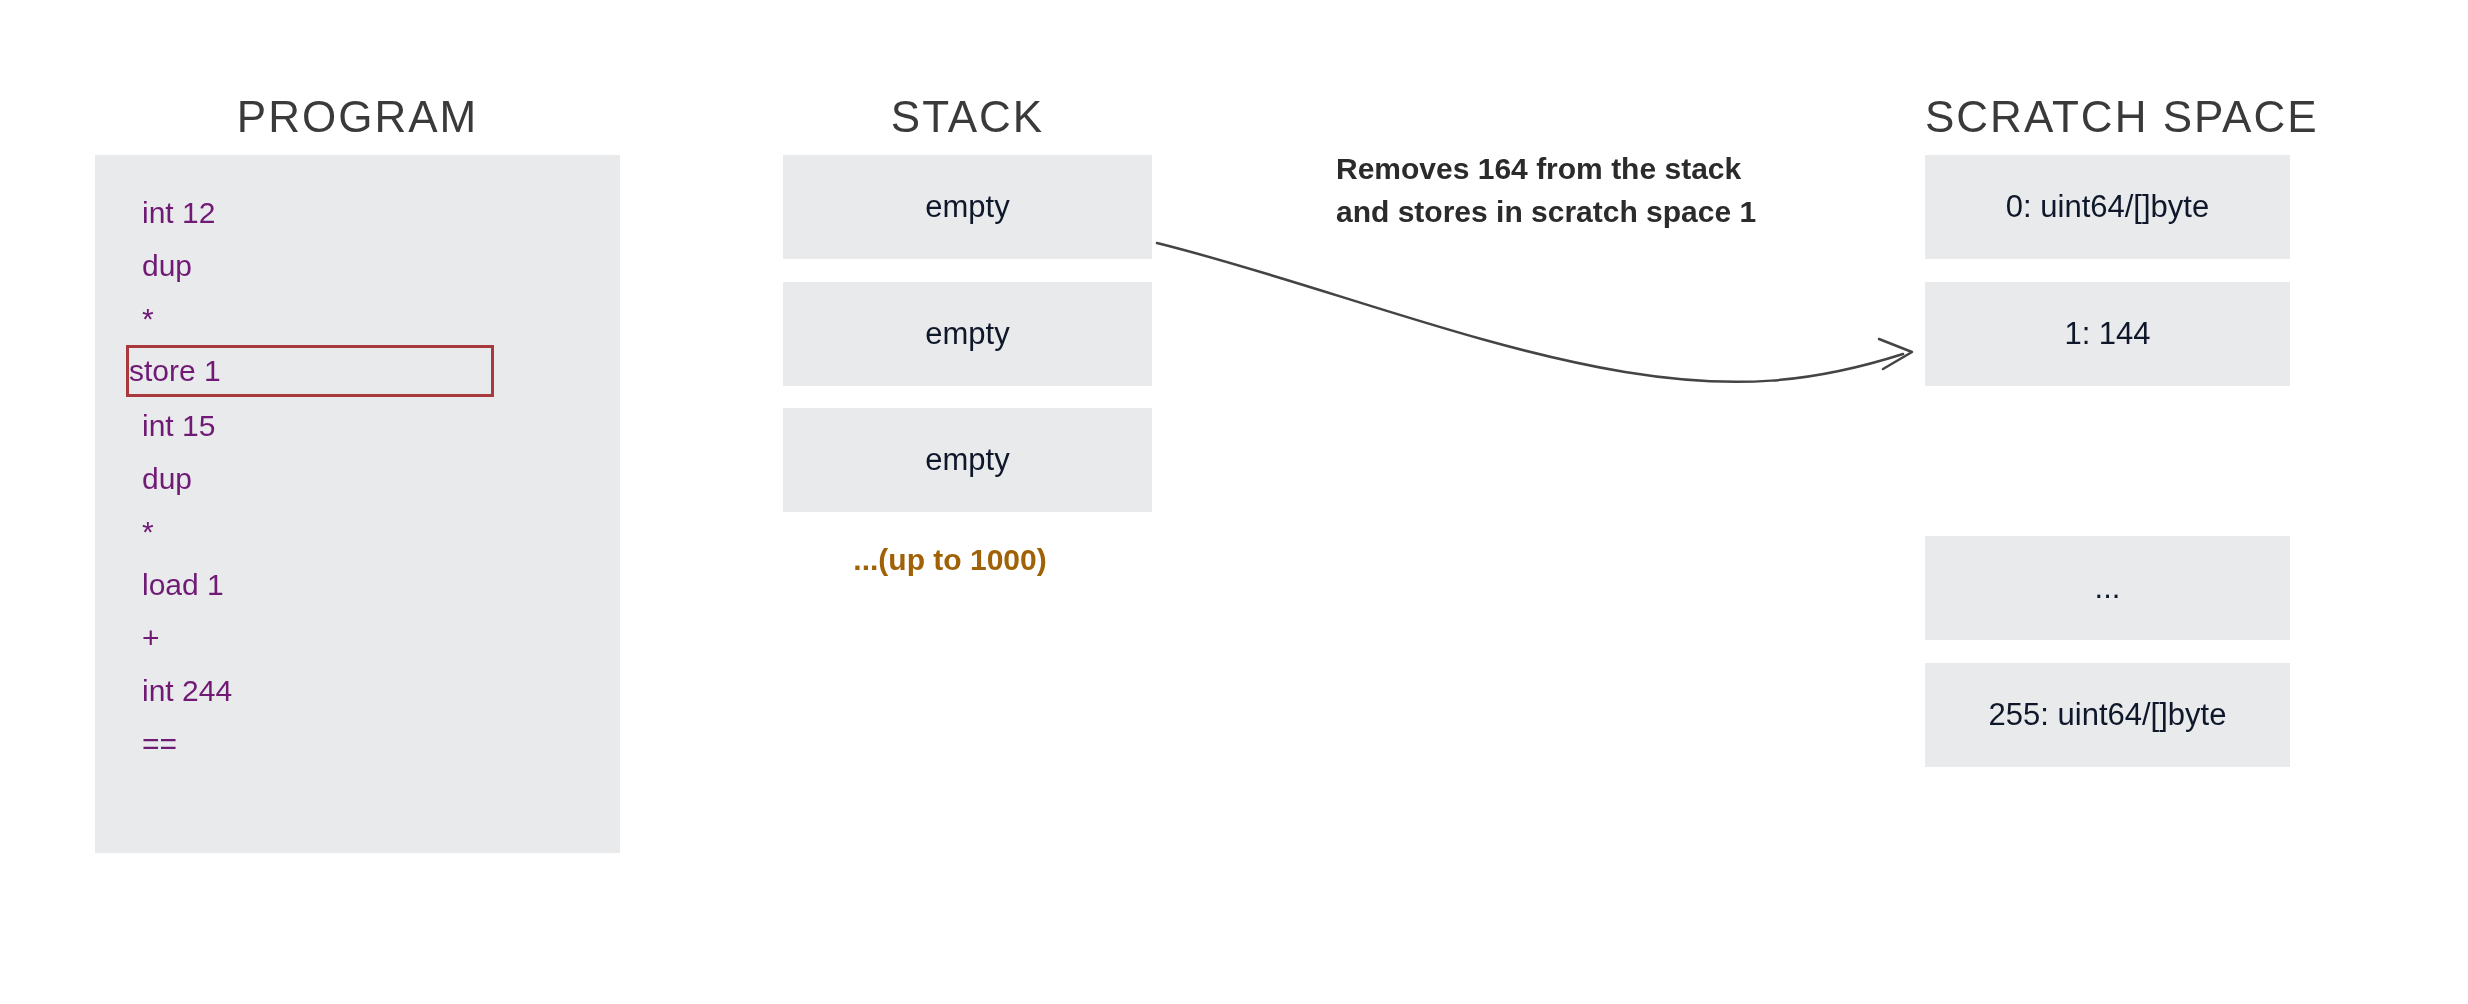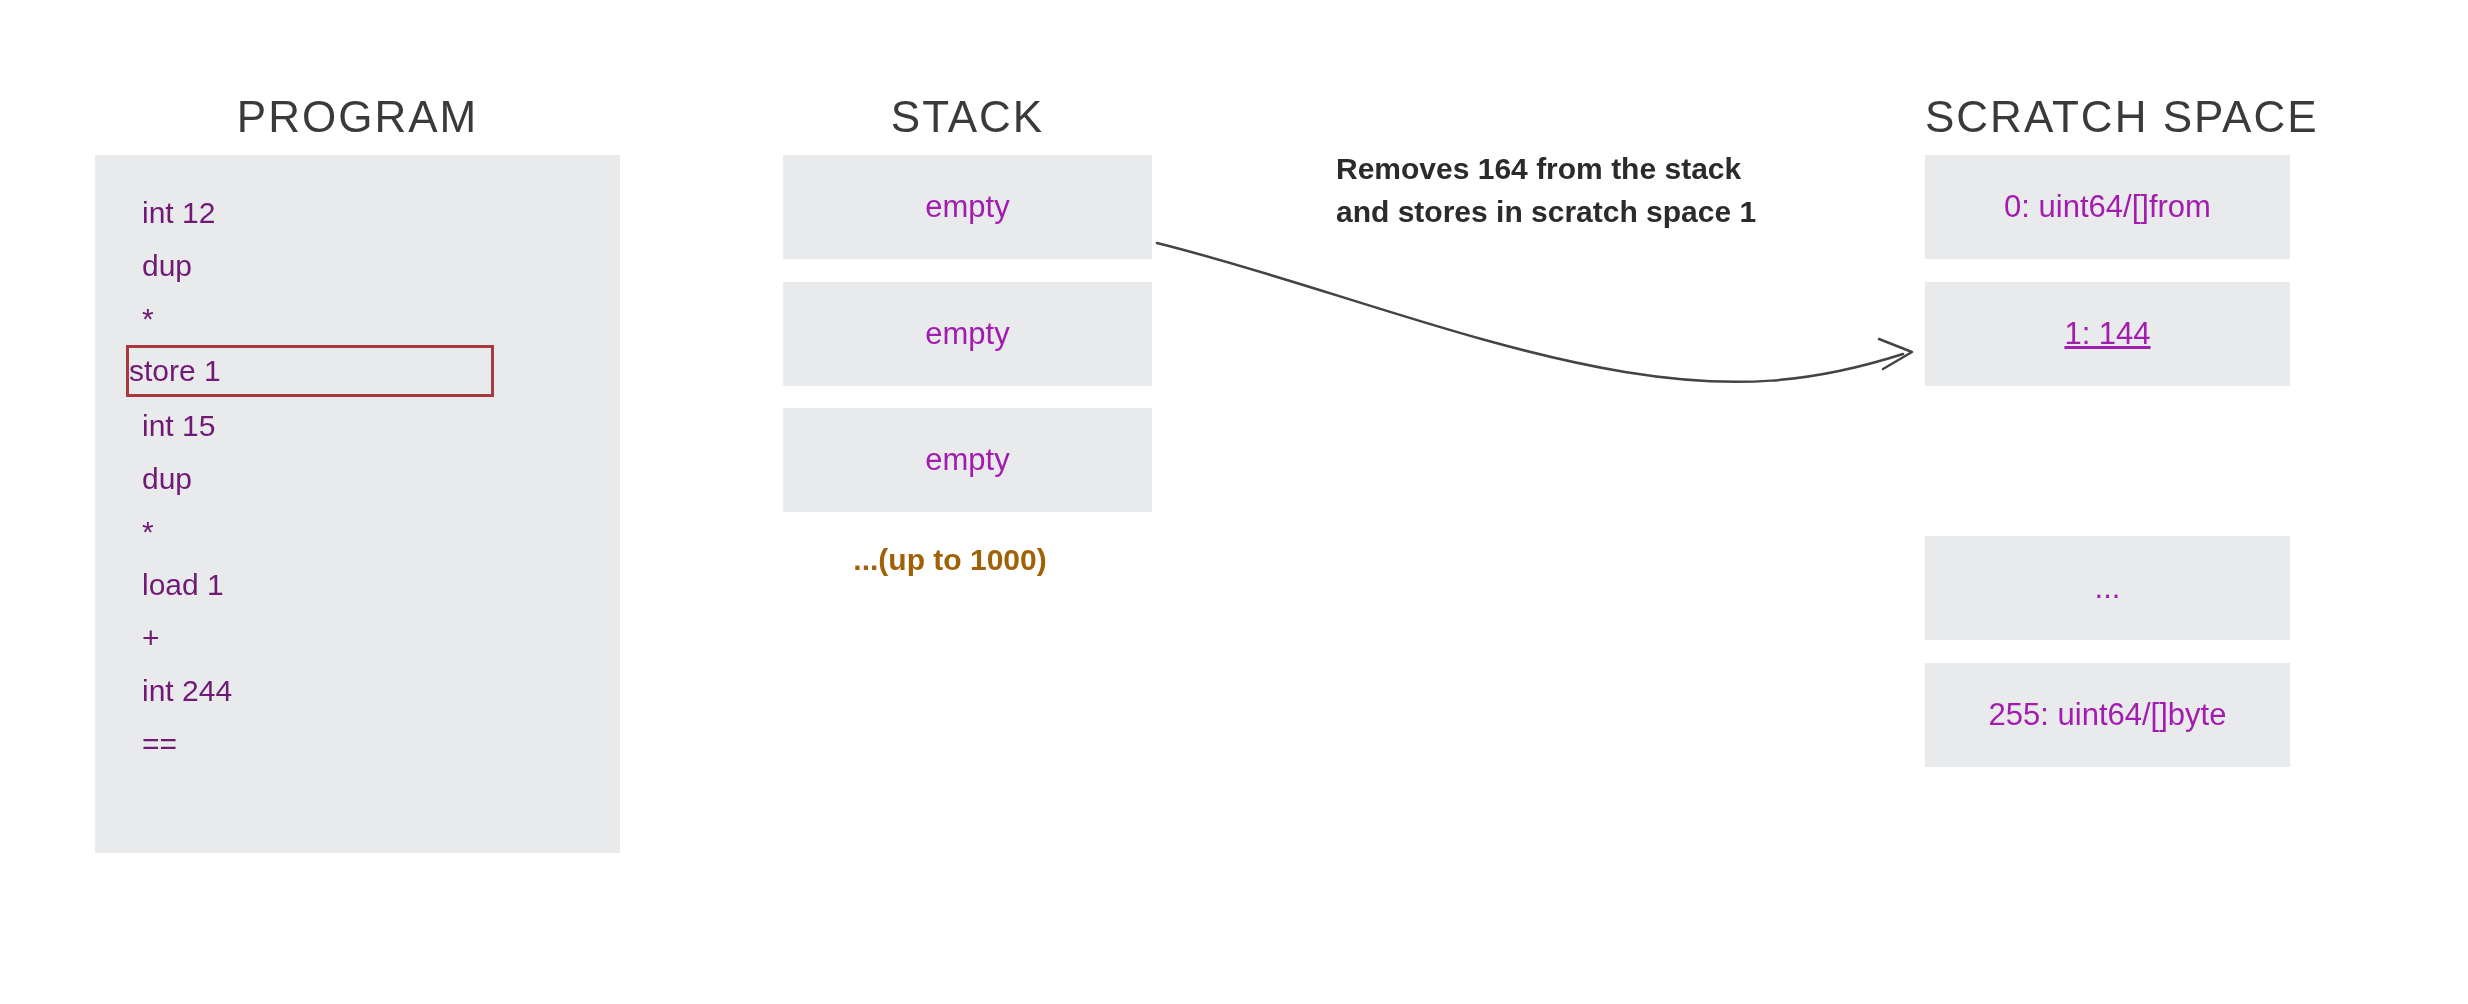--- a/index.html
+++ b/index.html
@@ -57,21 +57,21 @@
   
   .slot {
     position: absolute;
     width: 369px;
     height: 104px;
     background: #e9eaec;
     display: flex;
     align-items: center;
     justify-content: center;
     font-size: 31px;
-    color: #a21caf;
+    color: #0f172a;
   }
   .stack-slot { left: 783px; }
   .stack-caption {
     position: absolute;
     left: 765px;
     top: 542px;
     width: 370px;
     height: 36px;
     line-height: 36px;
     text-align: center;
@@ -128,22 +128,22 @@
   <div class="slot stack-slot" style="top:155px;">empty</div>
   <div class="slot stack-slot" style="top:282px;">empty</div>
   <div class="slot stack-slot" style="top:408px;">empty</div>
   <div class="stack-caption">...(up to 1000)</div>
 
   <div class="annotation">
     <div>Removes 164 from the stack</div>
     <div>and stores in scratch space 1</div>
   </div>
 
-  <div class="slot scratch-slot" style="top:155px;">0: uint64/[]from</div>
-  <div class="slot scratch-slot" style="top:282px;text-decoration:underline;">1: 144</div>
+  <div class="slot scratch-slot" style="top:155px;">0: uint64/[]byte</div>
+  <div class="slot scratch-slot" style="top:282px;">1: 144</div>
   <div class="slot scratch-slot" style="top:536px;">...</div>
   <div class="slot scratch-slot" style="top:663px;">255: uint64/[]byte</div>
 
   <svg class="arrow-layer" viewBox="0 0 2468 1004">
     <path d="M 1157 243 C 1310 281, 1470 346, 1625 372 C 1735 390, 1812 383, 1903 354" fill="none" stroke="#444444" stroke-width="2.5" stroke-linecap="round"></path>
     <path d="M 1879 339 L 1912 352 L 1883 369" fill="none" stroke="#444444" stroke-width="2.5" stroke-linecap="round" stroke-linejoin="round"></path>
   </svg>
 
 </div>
 

